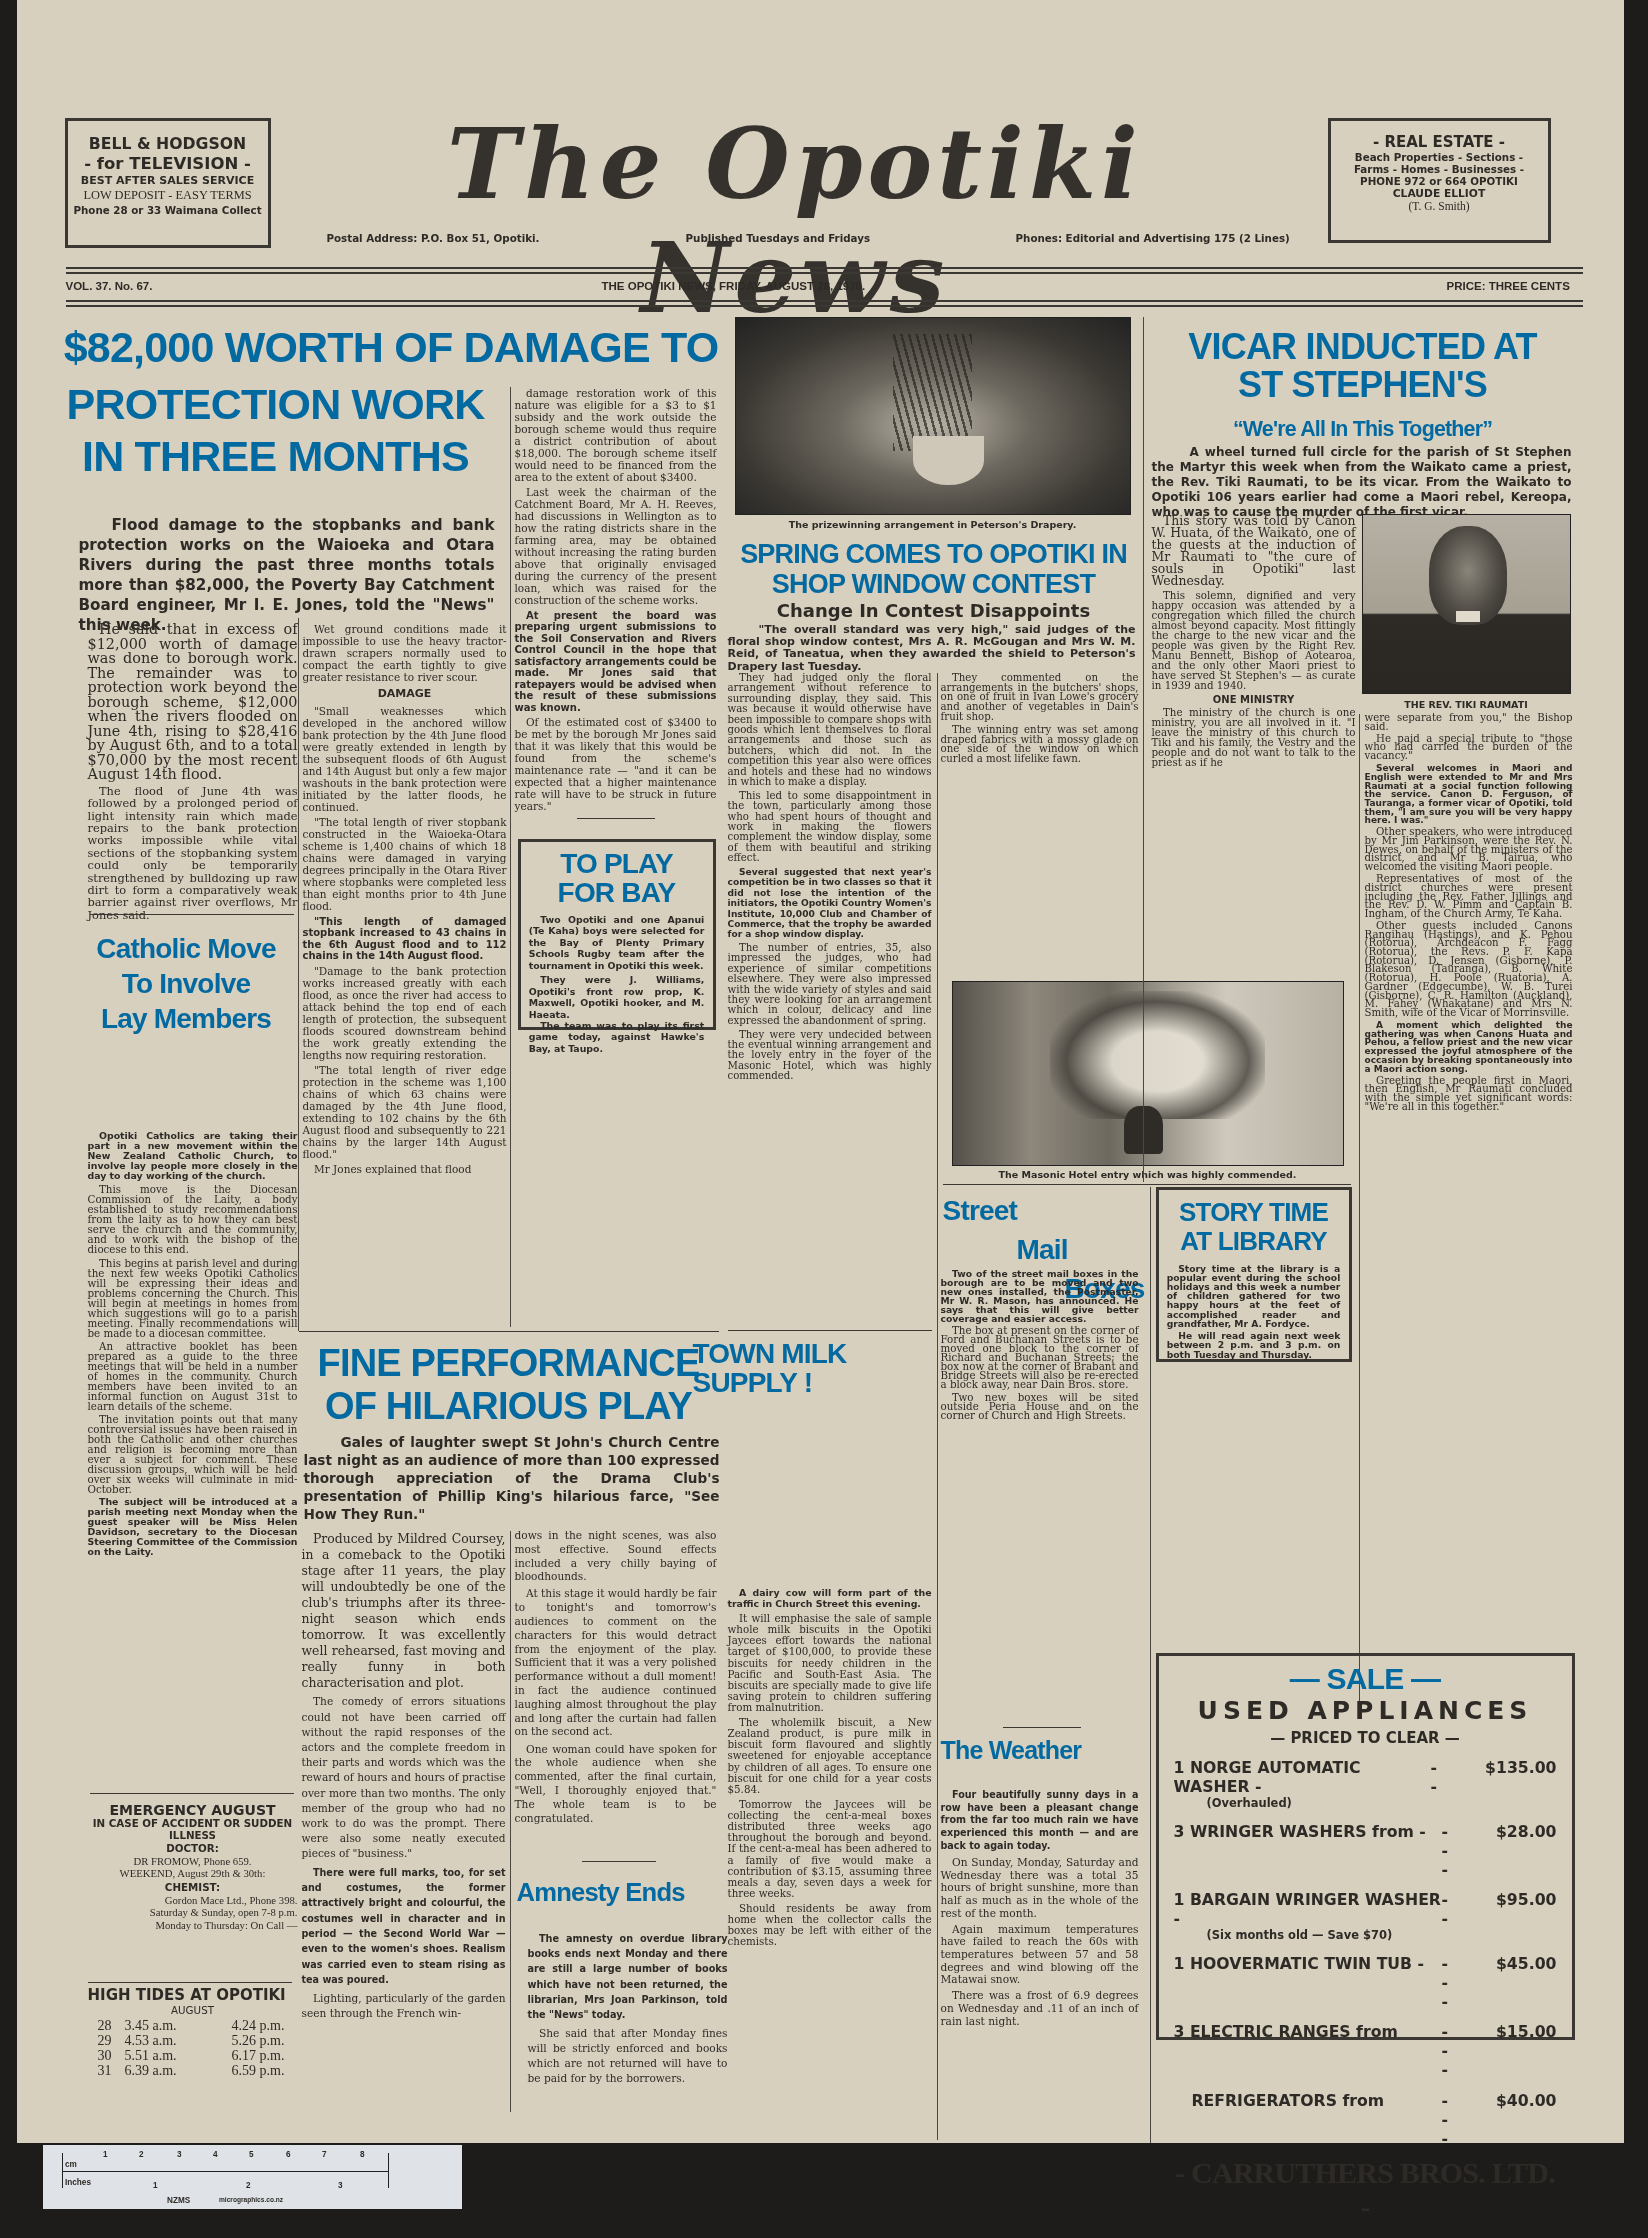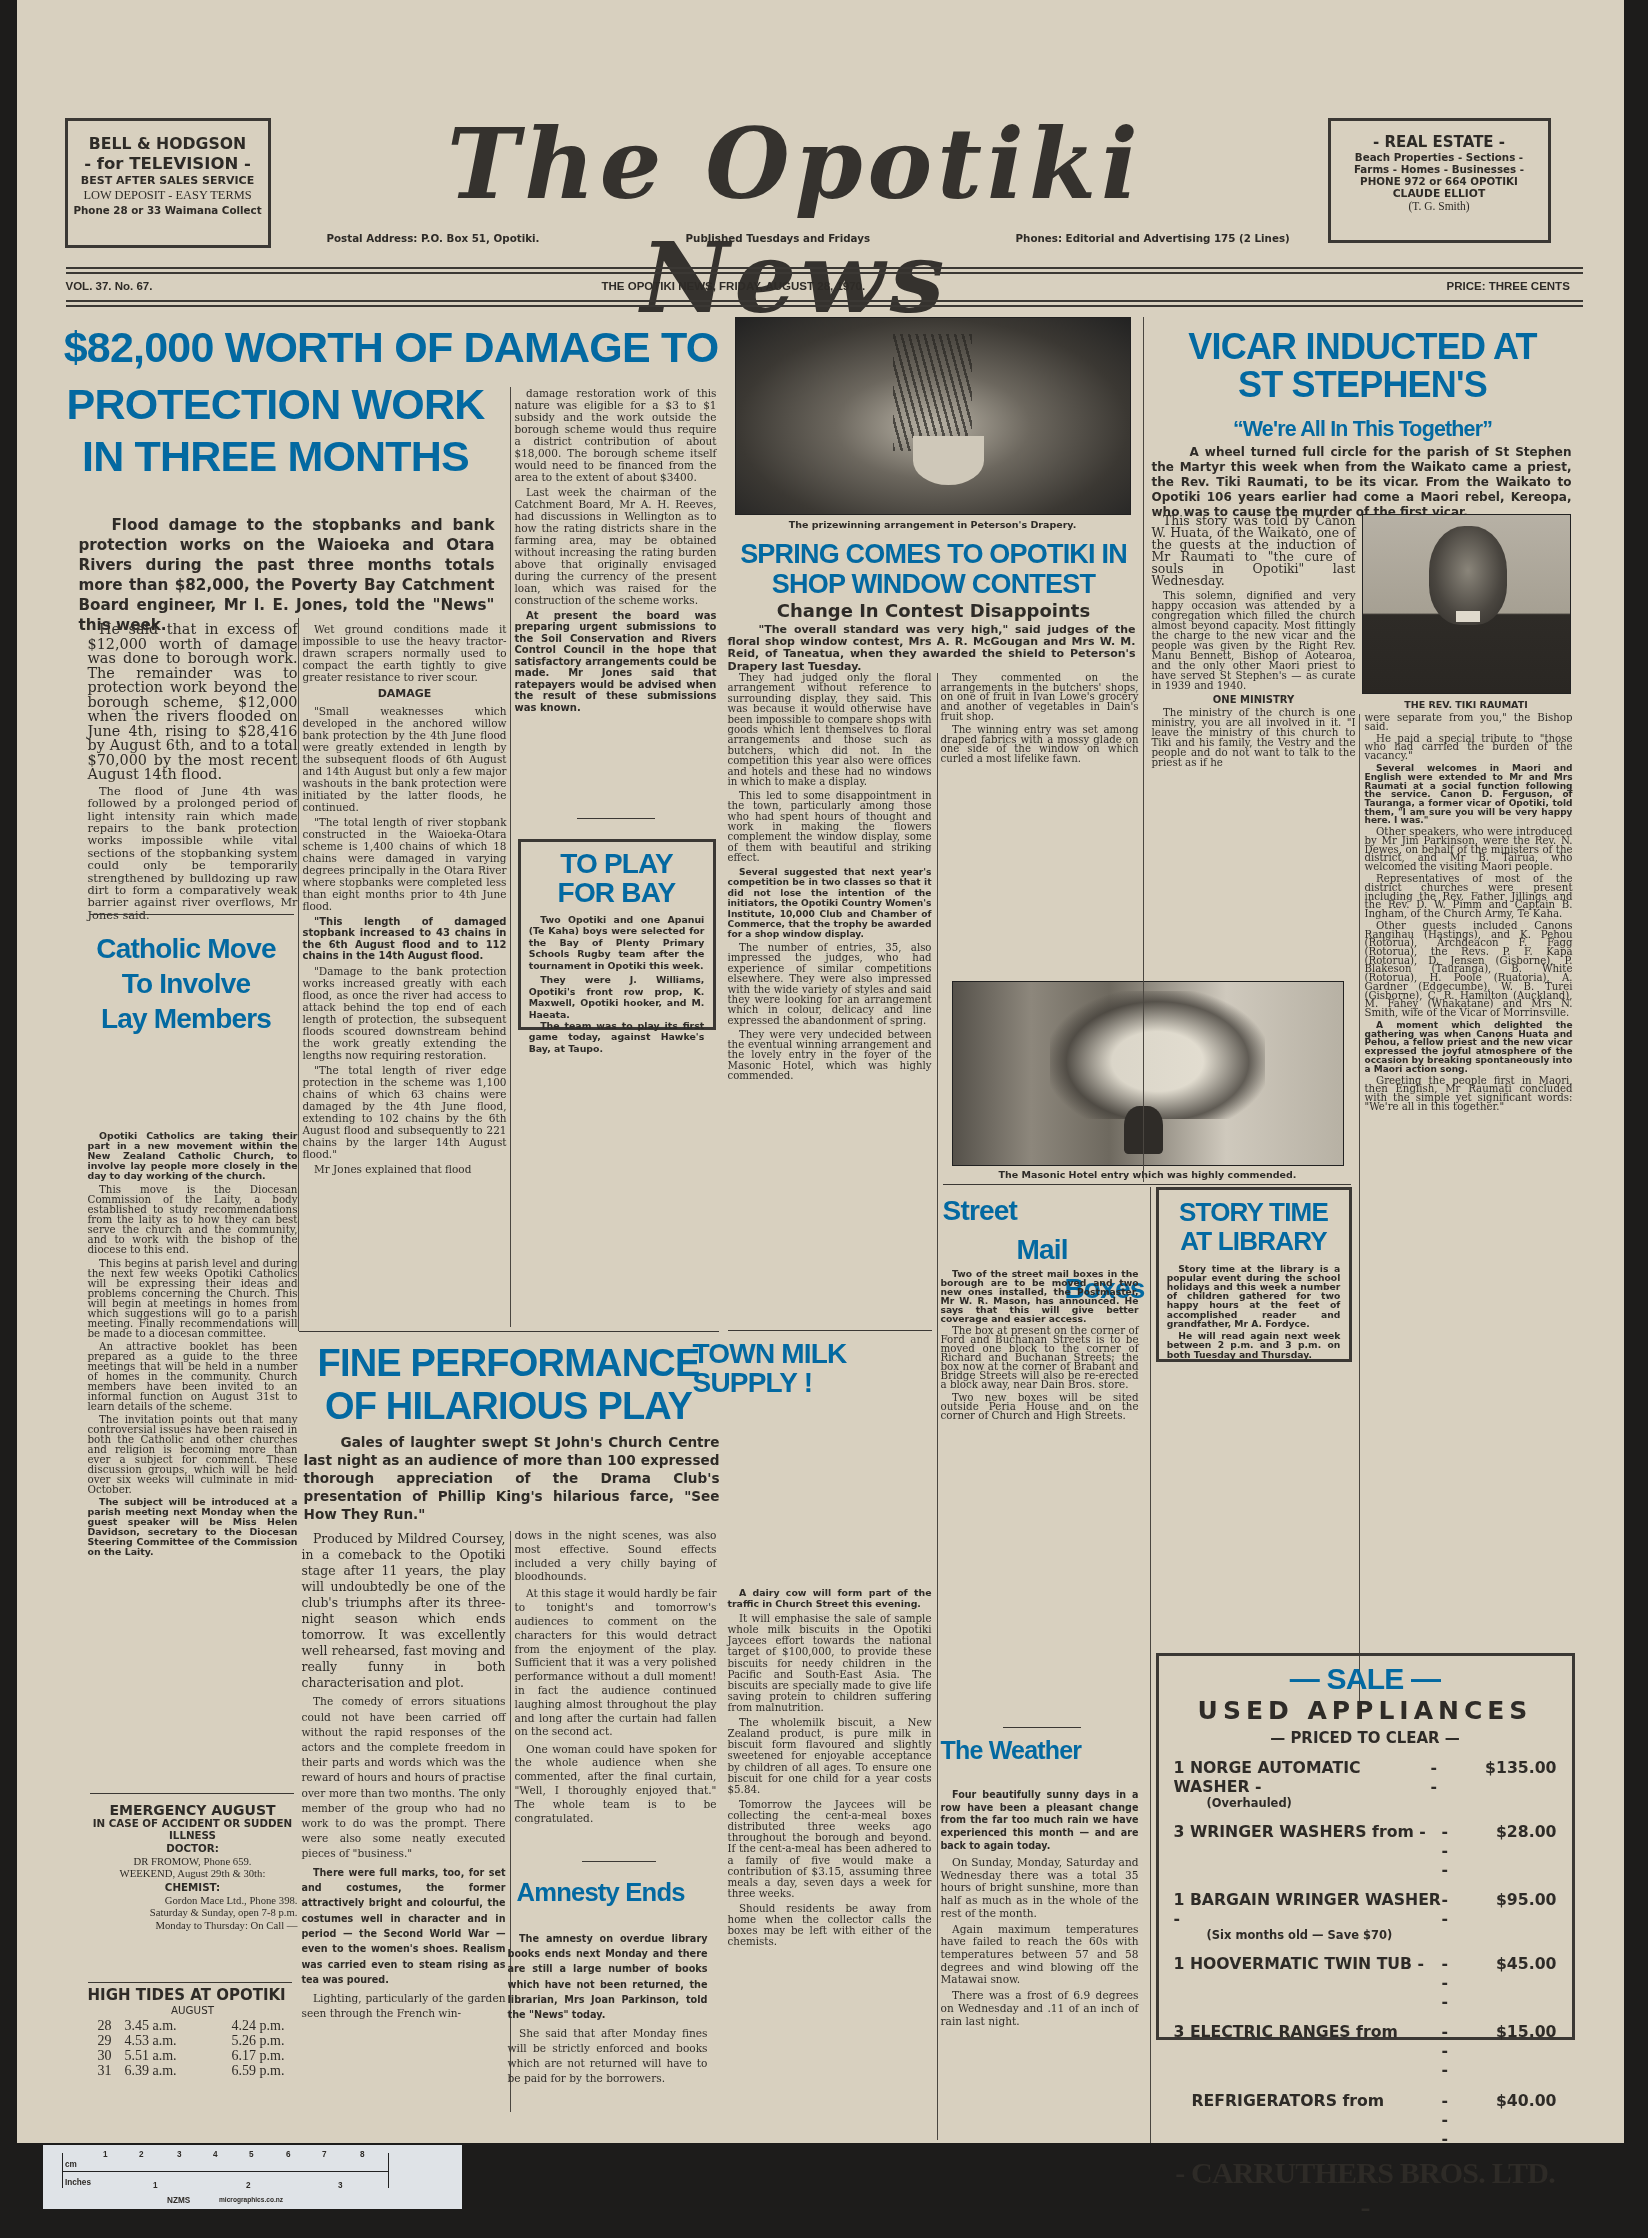--- a/index.html
+++ b/index.html
@@ -87,20 +87,21 @@
     <p class="b" style="font-size:10px; line-height:11.5px;">"This length of damaged stopbank increased to 43 chains in the 6th August flood and to 112 chains in the 14th August flood.</p>
     <p>"Damage to the bank protection works increased greatly with each flood, as once the river had access to attack behind the top end of each length of protection, the subsequent floods scoured downstream behind the work greatly extending the lengths now requiring restoration.</p>
     <p>"The total length of river edge protection in the scheme was 1,100 chains of which 63 chains were damaged by the 4th June flood, extending to 102 chains by the 6th August flood and subsequently to 221 chains by the larger 14th August flood."</p>
     <p>Mr Jones explained that flood</p>
   </div>
   <div class="vrule" style="left:493px; top:387px; height:940px;"></div>
   <div class="col" style="left:498px; top:387px; width:202px; font-size:10.5px; line-height:12px;">
     <p>damage restoration work of this nature was eligible for a $3 to $1 subsidy and the work outside the borough scheme would thus require a district contribution of about $18,000. The borough scheme itself would need to be financed from the area to the extent of about $3400.</p>
     <p>Last week the chairman of the Catchment Board, Mr A. H. Reeves, had discussions in Wellington as to how the rating districts share in the farming area, may be obtained without increasing the rating burden above that originally envisaged during the currency of the present loan, which was raised for the construction of the scheme works.</p>
     <p class="b" style="font-size:10px; line-height:11.5px;">At present the board was preparing urgent submissions to the Soil Conservation and Rivers Control Council in the hope that satisfactory arrangements could be made. Mr Jones said that ratepayers would be advised when the result of these submissions was known.</p>
+    <p>Of the estimated cost of $3400 to be met by the borough Mr Jones said that it was likely that this would be found from the scheme's maintenance rate — "and it can be expected that a higher maintenance rate will have to be struck in future years."</p>
   </div>
   <div class="hrule" style="left:560px; top:818px; width:78px; border-top-width:1.6px;"></div>
 
   <div class="abs bx" style="left:501px; top:839px; width:198px; height:191px; padding:6.6px 8.2px;">
     <div class="head center" style="font-size:28px; line-height:1.05;">
       <div>TO PLAY</div>
       <div>FOR BAY</div>
     </div>
     <div class="col" style="position:static; margin-top:6.6px; font-family:'DejaVu Sans', sans-serif; font-weight:bold; font-size:9.4px; line-height:11.4px;">
       <p>Two Opotiki and one Apanui (Te Kaha) boys were selected for the Bay of Plenty Primary Schools Rugby team after the tournament in Opotiki this week.</p>
@@ -177,21 +178,21 @@
     <p style="font-size:10.6px; line-height:15.2px;">Lighting, particularly of the garden seen through the French win-</p>
   </div>
   <div class="vrule" style="left:493px; top:1531px; height:581px;"></div>
   <div class="col" style="left:498px; top:1529px; width:202px; font-size:10.6px; line-height:13.8px;">
     <p style="text-indent:0">dows in the night scenes, was also most effective. Sound effects included a very chilly baying of bloodhounds.</p>
     <p>At this stage it would hardly be fair to tonight's and tomorrow's audiences to comment on the characters for this would detract from the enjoyment of the play. Sufficient that it was a very polished performance without a dull moment! in fact the audience continued laughing almost throughout the play and long after the curtain had fallen on the second act.</p>
     <p>One woman could have spoken for the whole audience when she commented, after the final curtain, "Well, I thoroughly enjoyed that." The whole team is to be congratulated.</p>
   </div>
   <div class="hrule" style="left:565px; top:1861px; width:74px; border-top-width:1.6px;"></div>
   <div class="abs head" style="left:500px; top:1879px; font-size:25.6px;">Amnesty Ends</div>
-  <div class="col" style="left:491px; top:1931px; width:200px; font-size:10.6px; line-height:15.2px;">
+  <div class="col" style="left:511px; top:1931px; width:200px; font-size:10.6px; line-height:15.2px;">
     <p class="b" style="font-size:9.7px; line-height:15.2px;">The amnesty on overdue library books ends next Monday and there are still a large number of books which have not been returned, the librarian, Mrs Joan Parkinson, told the "News" today.</p>
     <p>She said that after Monday fines will be strictly enforced and books which are not returned will have to be paid for by the borrowers.</p>
   </div>
 
   <div class="photo" style="left:718px; top:317px; width:396px; height:198px; background:radial-gradient(ellipse at 50% 55%, #b9b3a6 0%, #6c675e 35%, #3b3833 70%, #222 100%);">
     <div style="position:absolute; left:40%; top:8%; width:20%; height:60%; background:repeating-linear-gradient(75deg, rgba(40,38,34,.7) 0 2.5px, transparent 2.5px 7.4px);"></div>
     <div style="position:absolute; left:45%; top:60%; width:18%; height:25%; border-radius:0 0 50% 50%; background:#cfc8b9;"></div>
   </div>
   <div class="caption" style="left:718px; top:519px; width:396px; font-size:9.5px;">The prizewinning arrangement in Peterson's Drapery.</div>
   <div class="abs head center" style="left:711px; top:539px; width:412px; font-size:27px; line-height:1.12;">

